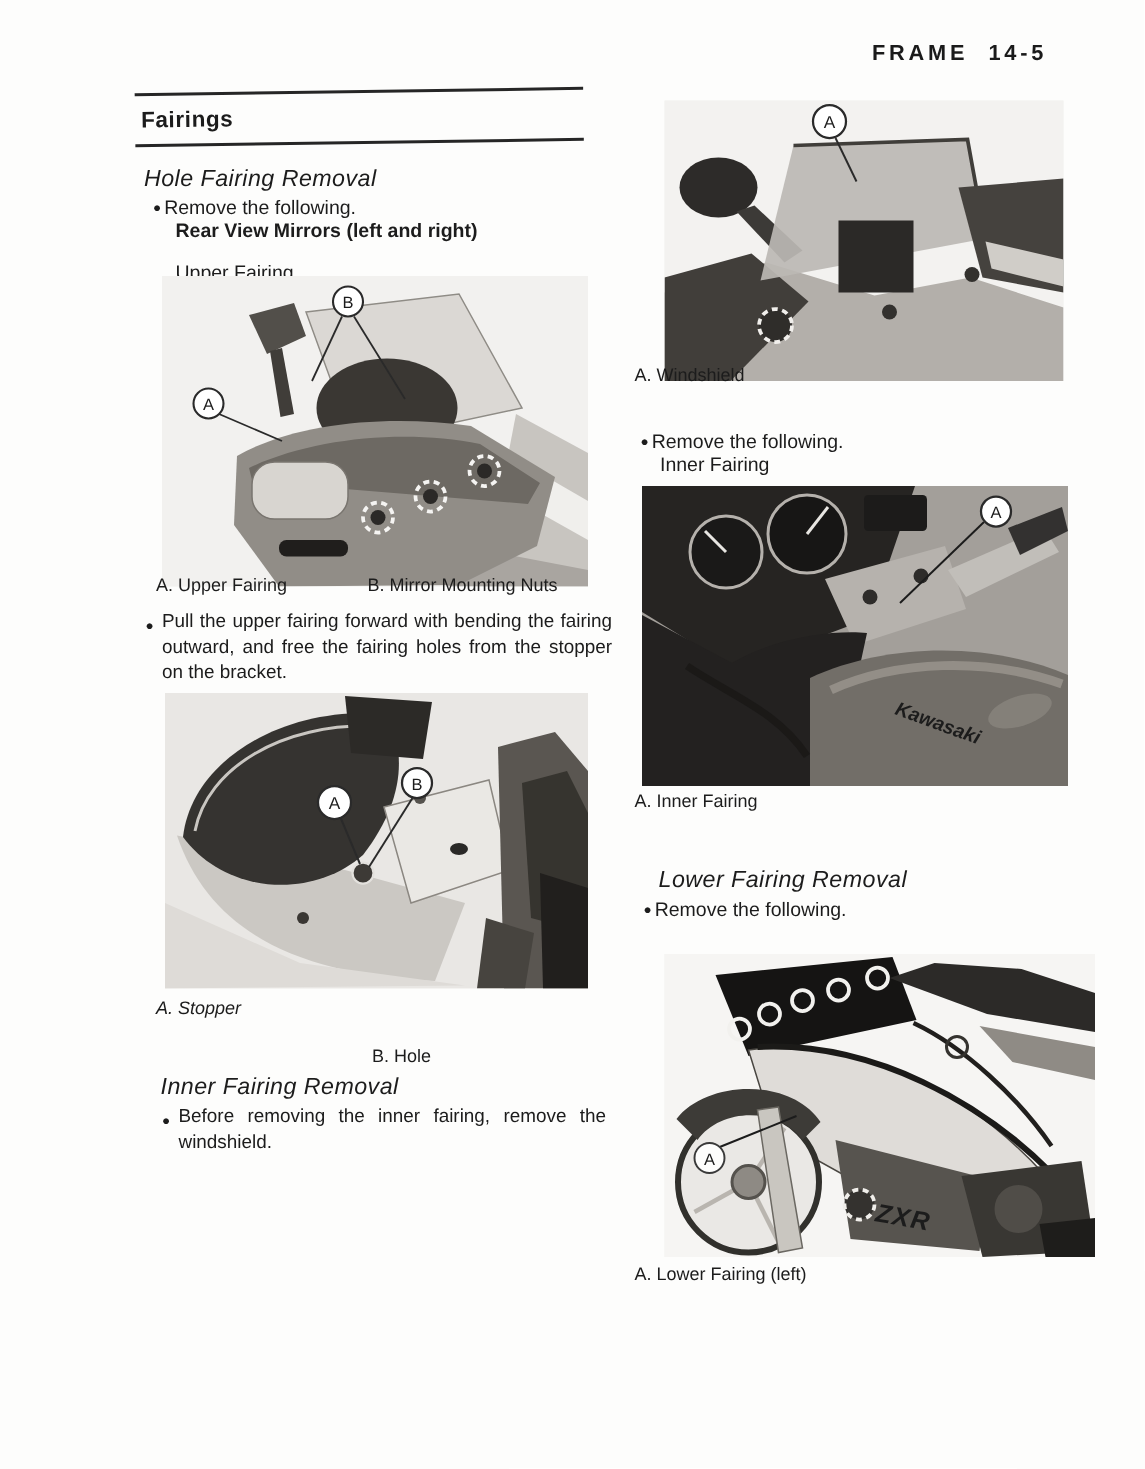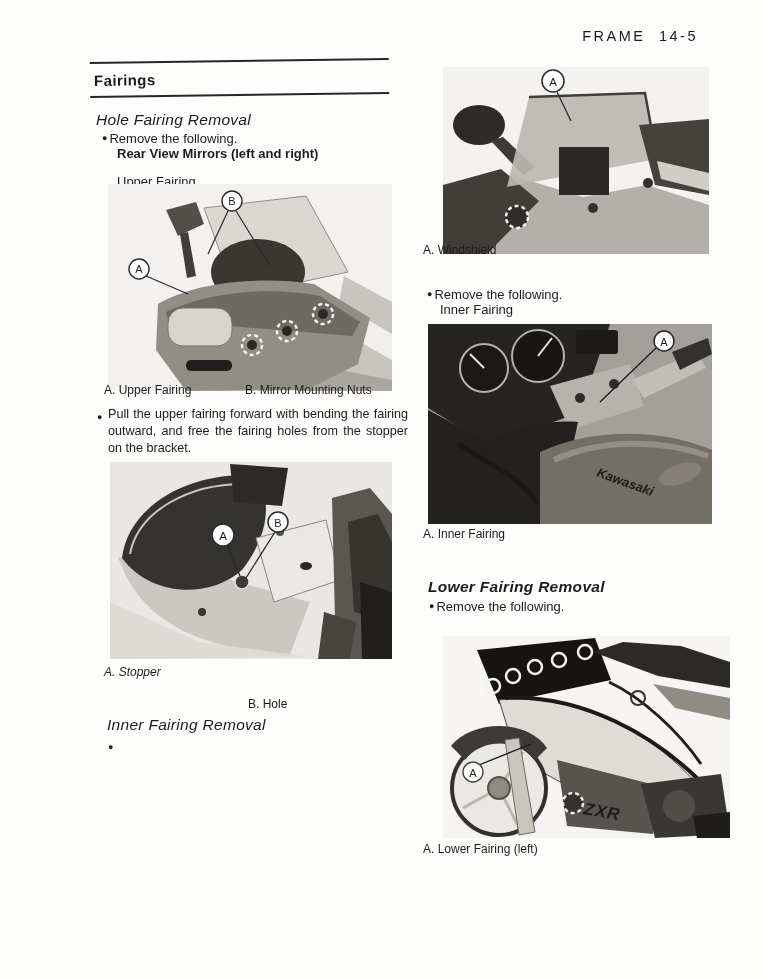--- a/index.html
+++ b/index.html
@@ -2,21 +2,21 @@
 <html><head>
 <meta charset="utf-8">
 <style>
   * { margin:0; padding:0; box-sizing:border-box; }
   html,body { background:#ffffff; }
   .page {
     position:relative; width:763px; height:979px; background:#fdfdfc;
     font-family:"Liberation Sans", sans-serif; color:#1c1c1c; overflow:hidden;
   }
   .hdr {
-    position:absolute; top:28px; right:65px; font-size:14.5px; font-weight:normal;
+    position:absolute; top:28px; right:65px; font-size:14.5px; font-weight:bold;
     letter-spacing:2.5px; word-spacing:7px; color:#1a1a1a;
   }
   .secbox {
     position:absolute; left:90px; top:60px; width:299px;
     border-top:2.5px solid #262626; border-bottom:2.5px solid #262626;
     padding:8px 6px 7px 4px; font-size:15px; font-weight:bold; letter-spacing:.4px;
     transform:rotate(-0.8deg);
   }
   .h-it { position:absolute; font-style:italic; font-size:15.5px; letter-spacing:.3px; }
   .step { position:absolute; font-size:13px; line-height:16px; white-space:nowrap; }
@@ -132,20 +132,21 @@
       </g>
     </svg>
   </figure>
 
   <div class="cap" style="left:104px; top:665px;font-style:italic;">A. Stopper</div>
   <div class="cap" style="left:248px; top:665px;margin-top:32px;">B. Hole</div>
 
   <div class="h-it" style="left:107px; top:716px;">Inner Fairing Removal</div>
   <div class="para hang" style="left:108px; top:736px; width:296px;">
     <span class="bullet abs">●</span>
+    <span>Before removing the inner fairing, remove the windshield.</span>
   </div>
 
   <figure class="photo" style="left:443px; top:67px; width:266px; height:187px;">
     <svg viewBox="0 0 266 187">
       <rect width="266" height="187" fill="#f3f2f0"></rect>
       <g>
         <ellipse cx="36" cy="58" rx="26" ry="20" fill="#2d2b29"></ellipse>
         <polygon points="48,74 60,70 92,100 80,108" fill="#3c3a37"></polygon>
       </g>
       <path d="M0,128 L68,108 140,130 204,118 266,138 266,187 0,187 Z" fill="#b3afaa"></path>
@@ -201,21 +202,21 @@
       <g>
         <line x1="228" y1="24" x2="172" y2="78" stroke="#1c1c1c" stroke-width="1.3"></line>
         <circle cx="236" cy="17" r="10" fill="#fff" stroke="#2a2a2a" stroke-width="1.5"></circle>
         <text x="236" y="21.5" text-anchor="middle" font-size="11">A</text>
       </g>
     </svg>
   </figure>
 
   <div class="cap" style="left:423px; top:527px;">A. Inner Fairing</div>
 
-  <div class="h-it" style="left:428px; top:578px;font-weight:bold;">Lower Fairing Removal</div>
+  <div class="h-it" style="left:439px; top:578px;">Lower Fairing Removal</div>
   <div class="step" style="left:429px; top:598px;">
     <span class="bullet">●</span><span>Remove the following.</span>
   </div>
 
   <figure class="photo" style="left:443px; top:636px; width:287px; height:202px;">
     <svg viewBox="0 0 287 202">
       <rect width="287" height="202" fill="#f6f5f3"></rect>
       <g>
         <polygon points="34,14 152,2 168,44 56,68" fill="#151413"></polygon>
         <g stroke="#f2f1ee" stroke-width="2.5" fill="none">

